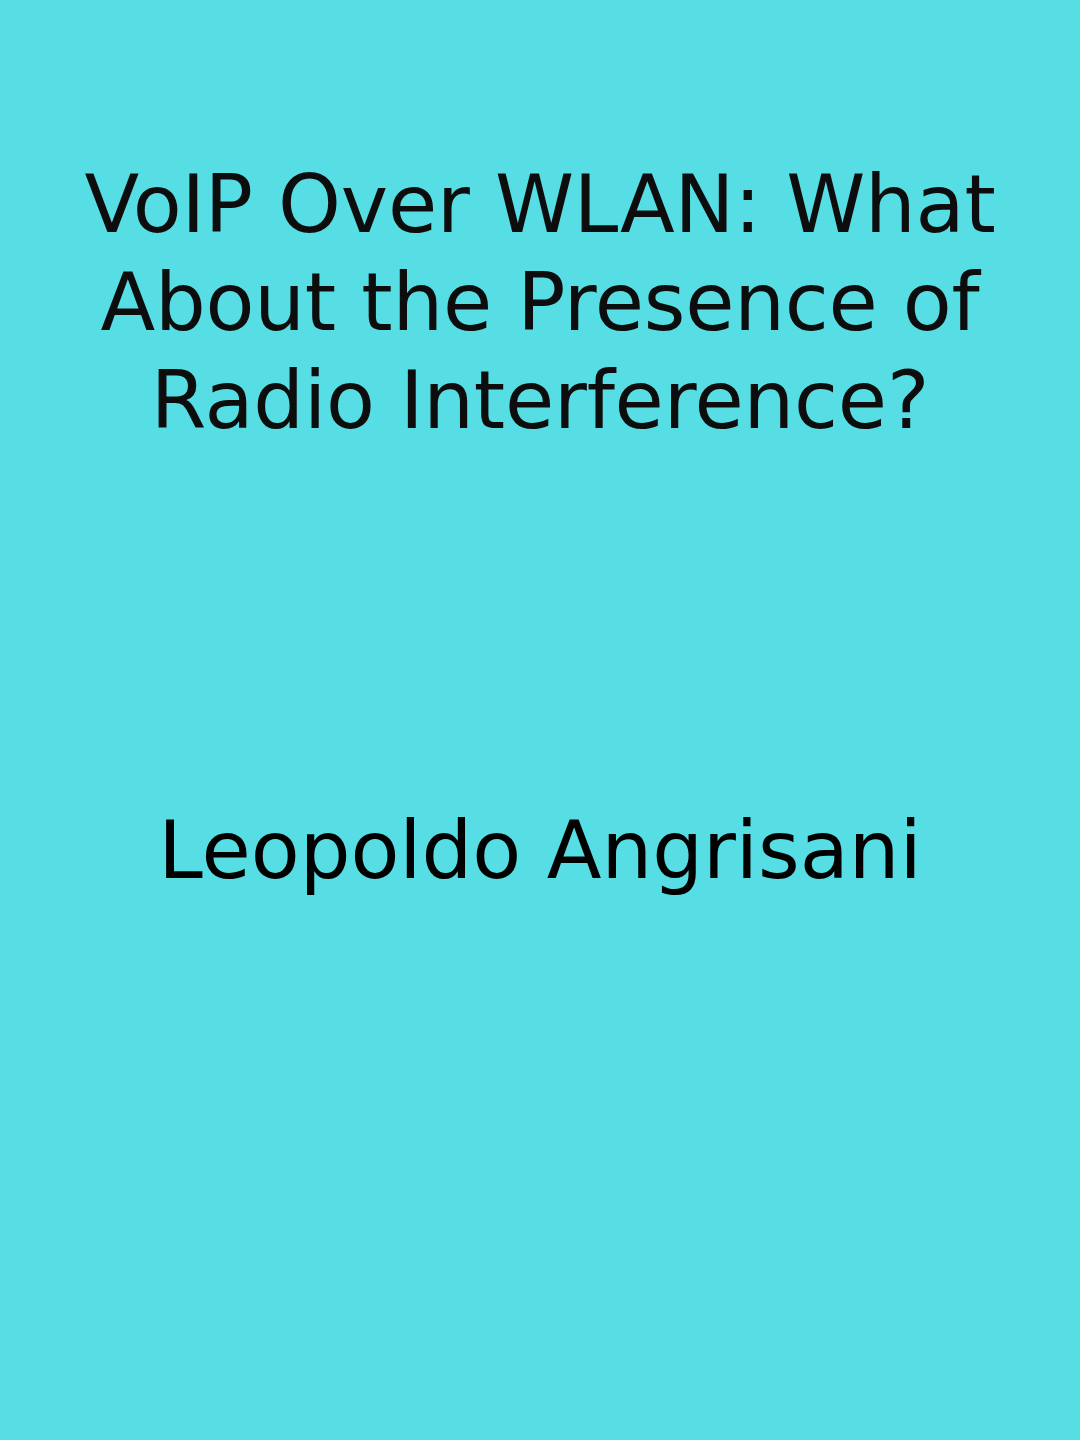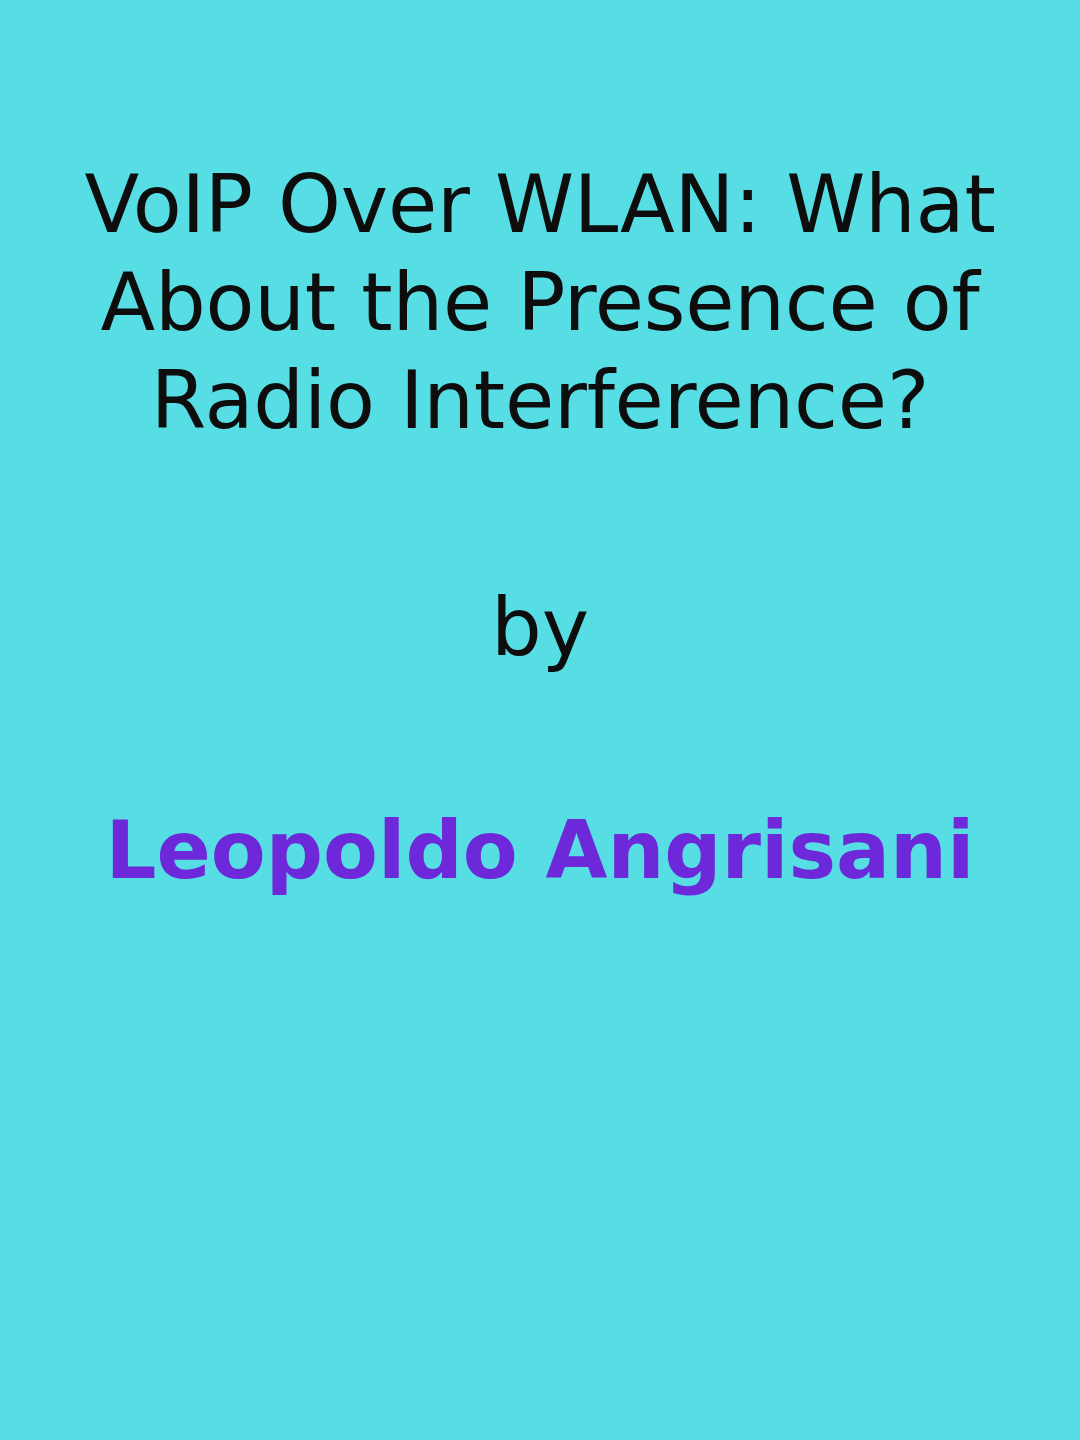--- a/index.html
+++ b/index.html
@@ -91,19 +91,18 @@
 <body>
 
 <div id="slide" style="background: rgb(87, 222, 228);">
 
   <div class="title-block">
     <span class="title-line title-line-1" style="color: rgb(13, 13, 13);">VoIP Over WLAN: What</span>
     <span class="title-line title-line-2" style="color: rgb(13, 13, 13);">About the Presence of</span>
     <span class="title-line title-line-3" style="color: rgb(13, 13, 13);">Radio Interference?</span>
   </div>
 
-  <div class="byline" style="color: rgb(13, 13, 13);">by</div>
 
-  <div class="author" style="color: #6d28d9; font-weight: bold;">Leopoldo Angrisani</div>
+  <div class="author" style="color: #000000;">Leopoldo Angrisani</div>
 
   <div class="empty-region"></div>
 
 </div>
 
 </body></html>

